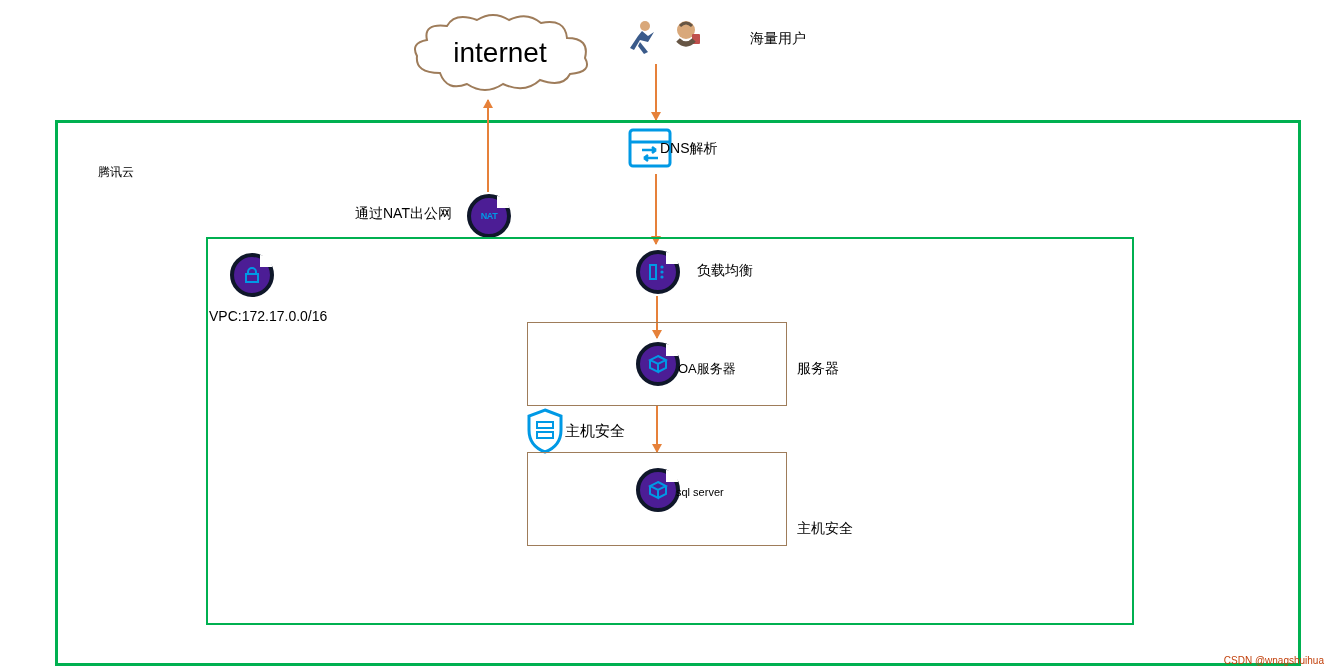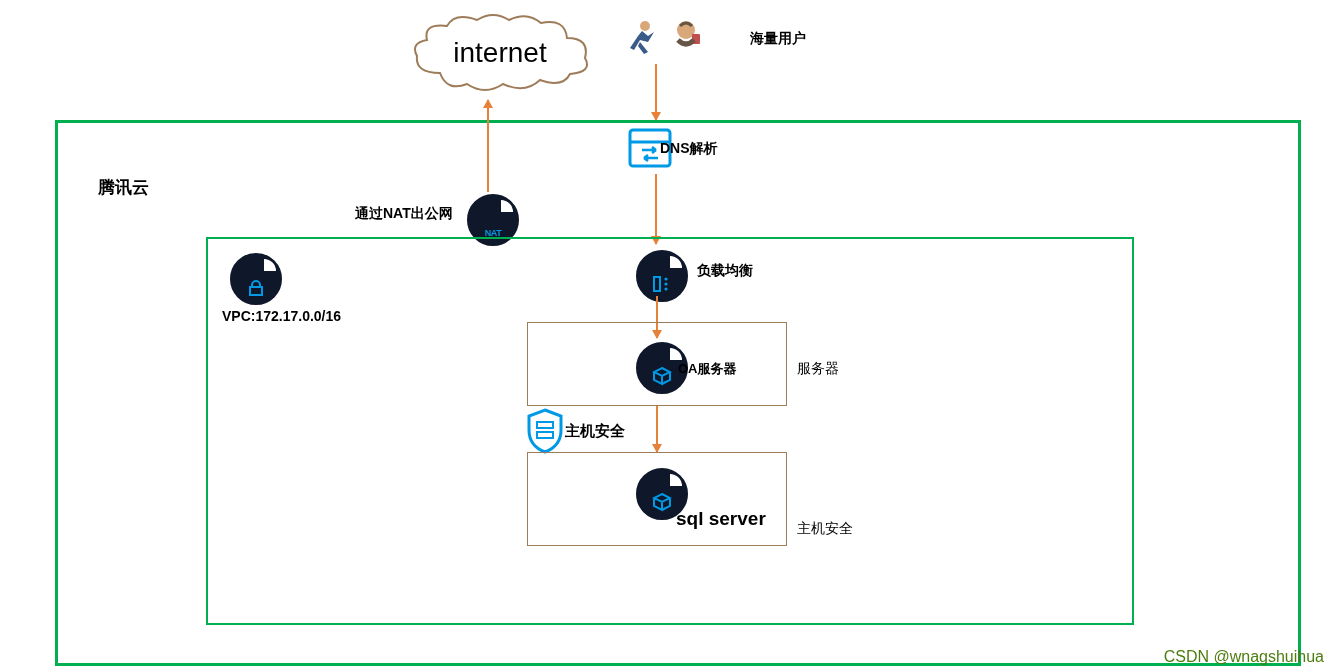--- a/index.html
+++ b/index.html
@@ -1,27 +1,27 @@
 <!DOCTYPE html>
 <html><head>
 <meta charset="utf-8">
 <style>
   html,body{margin:0;padding:0;width:1336px;height:672px;background:#fff;font-family:"Microsoft YaHei",Arial,sans-serif;font-size:14px;color:#000}
   .abs{position:absolute}
   .box-green-outer{border:3px solid #00b050}
   .box-green-inner{border:2px solid #00b050}
   .box-brown{border:1.5px solid #9e7c5a}
-  .icon-circle{width:36px;height:36px;border:8px solid #0f172a;border-radius:50%;display:flex;align-items:flex-end;justify-content:center;background:#0f172a;position:relative}
+  .icon-circle{width:36px;height:36px;border:4px solid #0f172a;border-radius:50%;display:flex;align-items:center;justify-content:center;background:#4c1d95;position:relative}
   .icon-circle::after{content:"";position:absolute;top:-2px;right:-2px;width:12px;height:12px;background:#fff;border-radius:0 20px 0 0}
   .ic-blue{color:#0099e5;font-weight:bold;font-size:14px}
-  .label{font-weight:bold}
+  .label{font-weight:normal}
   .arrow-v{width:2px;background:#e6813a;position:absolute}
   .arrow-v::after{content:"";position:absolute;bottom:-1px;left:-4px;border-left:5px solid transparent;border-right:5px solid transparent;border-top:9px solid #e6813a}
   .arrow-v.up::after{bottom:auto;top:-1px;border-top:none;border-bottom:9px solid #e6813a}
-  .watermark{position:absolute;right:12px;bottom:6px;color:#4d7c0f;font-size:16px}
+  .watermark{position:absolute;right:12px;bottom:6px;color:#c2410c;font-size:10px}
   svg.cloud{stroke:#9e7c5a;fill:none;stroke-width:2}
   .shield{width:40px;height:46px}
 </style>
 </head>
 <body>
 
 <div class="abs" style="left:405px;top:8px;width:190px;height:90px">
   <svg class="cloud" viewBox="0 0 190 90" width="190" height="90">
     <path d="M35 65 Q10 65 12 48 Q5 35 22 32 Q18 15 42 18 Q50 4 72 12 Q88 2 104 12 Q122 3 136 15 Q160 10 162 30 Q185 30 180 50 Q188 64 165 66 Q158 80 135 72 Q120 86 98 76 Q80 88 62 76 Q42 84 35 65 Z"></path>
   </svg>
@@ -39,21 +39,21 @@
     <path d="M14 8 Q20 2 26 8" stroke="#654" stroke-width="3" fill="none"></path>
     <rect x="26" y="16" width="8" height="10" fill="#c0504d" rx="1"></rect>
     <path d="M12 22 Q20 30 28 22" stroke="#654" stroke-width="5" fill="none"></path>
   </svg>
 </div>
 <div class="abs label" style="left:750px;top:30px">海量用户</div>
 
 <div class="arrow-v abs" style="left:655px;top:64px;height:56px"></div>
 
 <div class="abs box-green-outer" style="left:55px;top:120px;width:1240px;height:540px"></div>
-<div class="abs label" style="left:98px;top:176px;font-size:17px">腾讯云</div>
+<div class="abs label" style="left:98px;top:164px;font-size:12px">腾讯云</div>
 
 <div class="arrow-v up abs" style="left:487px;top:100px;height:92px"></div>
 
 <div class="abs" style="left:467px;top:194px">
   <div class="icon-circle">
     <span class="ic-blue" style="font-size:9px;letter-spacing:-0.5px">NAT</span>
   </div>
 </div>
 <div class="abs label" style="left:355px;top:205px">通过NAT出公网</div>
 
@@ -71,21 +71,21 @@
 
 <div class="abs box-green-inner" style="left:206px;top:237px;width:924px;height:384px"></div>
 
 <div class="abs" style="left:230px;top:253px">
   <div class="icon-circle">
     <svg width="18" height="18" viewBox="0 0 18 18">
         <path d="M5 8 V6 a4 4 0 0 1 8 0 V8 M3 8 h12 v8 h-12 Z" fill="none" stroke="#0099e5" stroke-width="2"></path>
       </svg>
   </div>
 </div>
-<div class="abs label" style="left:222px;top:308px">VPC:172.17.0.0/16</div>
+<div class="abs label" style="left:209px;top:308px">VPC:172.17.0.0/16</div>
 
 <div class="abs" style="left:636px;top:250px">
   <div class="icon-circle">
     <svg width="20" height="20" viewBox="0 0 20 20">
       <rect x="2" y="3" width="6" height="14" fill="none" stroke="#0099e5" stroke-width="2"></rect>
       <circle cx="14" cy="5" r="1.6" fill="#0099e5"></circle>
         <circle cx="14" cy="10" r="1.6" fill="#0099e5"></circle>
         <circle cx="14" cy="15" r="1.6" fill="#0099e5"></circle>
     </svg>
   </div>
@@ -117,16 +117,16 @@
 <div class="arrow-v abs" style="left:656px;top:406px;height:46px"></div>
 
 <div class="abs box-brown" style="left:527px;top:452px;width:258px;height:92px"></div>
 <div class="abs" style="left:636px;top:468px">
   <div class="icon-circle">
     <svg width="20" height="20" viewBox="0 0 20 20">
         <path d="M10 2 L18 6 L10 10 L2 6 Z M2 6 V14 L10 18 V10 M18 6 V14 L10 18" fill="none" stroke="#0099e5" stroke-width="2"></path>
       </svg>
   </div>
 </div>
-<div class="abs label" style="left:676px;top:508px;font-size:19px">sql server</div>
+<div class="abs label" style="left:676px;top:486px;font-size:11px">sql server</div>
 <div class="abs" style="left:797px;top:520px">主机安全</div>
 
 <div class="watermark">CSDN @wnagshuihua</div>
 
 </body></html>

